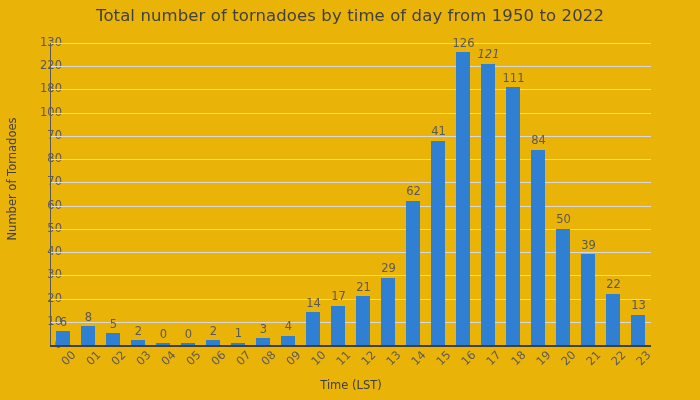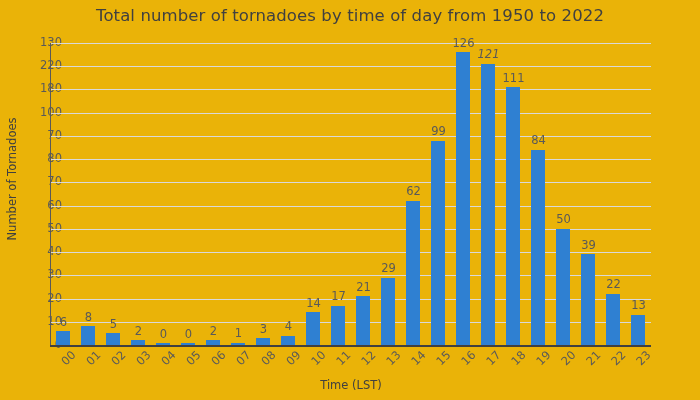--- a/index.html
+++ b/index.html
@@ -253,21 +253,21 @@
         <div class="bar-slot" style="left: 325px;">
           <div class="bar" style="height: 67.3692px; background: rgb(47, 128, 210);"></div>
           <div class="bar-label" style="bottom: 70.3692px;">29</div>
         </div>
         <div class="bar-slot" style="left: 350px;">
           <div class="bar" style="height: 144.031px; background: rgb(47, 128, 210);"></div>
           <div class="bar-label" style="bottom: 147.031px;">62</div>
         </div>
         <div class="bar-slot" style="left: 375px;">
           <div class="bar" style="height: 204.431px; background: rgb(47, 128, 210);"></div>
-          <div class="bar-label" style="bottom: 207.431px;">99</div>
+          <div class="bar-label" style="bottom: 207.431px;">41</div>
         </div>
         <div class="bar-slot" style="left: 400px;">
           <div class="bar" style="height: 292.708px; background: rgb(47, 128, 210);"></div>
           <div class="bar-label" style="bottom: 295.708px; text-align: center;">126</div>
         </div>
         <div class="bar-slot" style="left: 425px; font-style: italic;">
           <div class="bar" style="height: 281.092px; background: rgb(47, 128, 210);"></div>
           <div class="bar-label" style="bottom: 284.092px;">121</div>
         </div>
         <div class="bar-slot" style="left: 450px; margin-top: 12px;">

